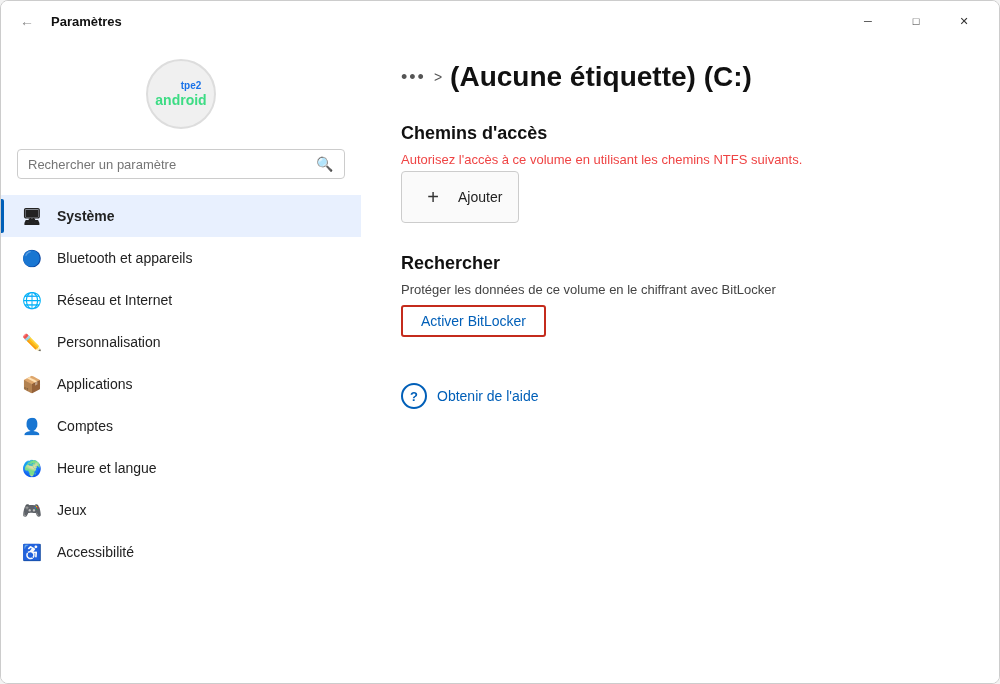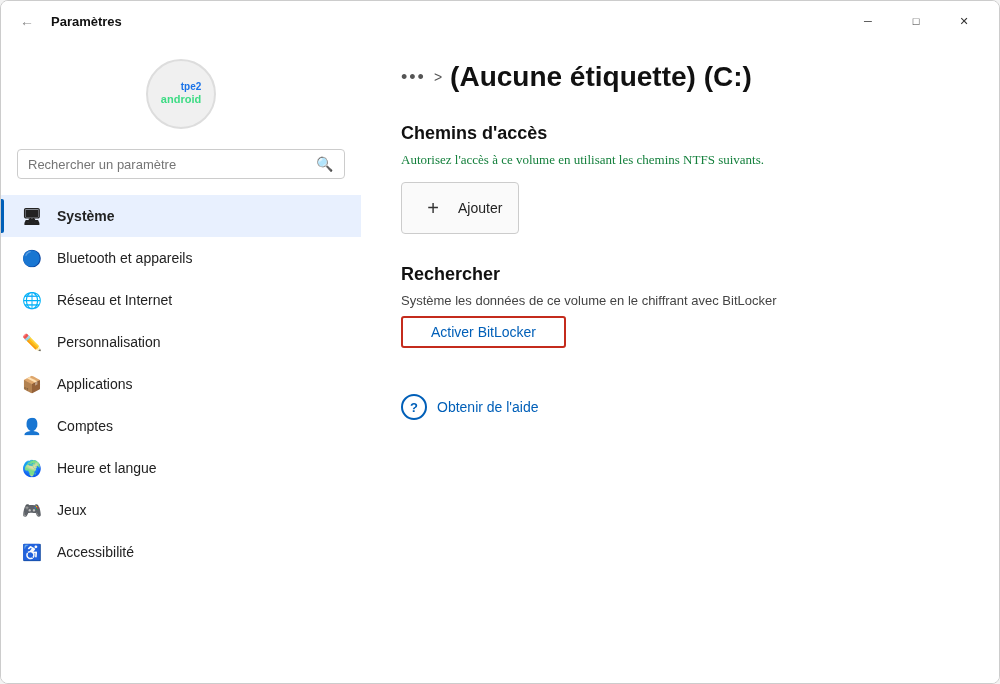--- a/index.html
+++ b/index.html
@@ -104,21 +104,21 @@
       overflow: hidden;
     }
     .logo-text {
       font-size: 9px;
       font-weight: bold;
       color: #444;
       text-align: center;
       line-height: 1.2;
     }
     .logo-text .tpe { color: #1a73e8; font-size: 10px; padding-left: 20px; }
-    .logo-text .android { color: #3ddc84; font-size: 11px; }
+    .logo-text .android { color: #3ddc84; font-size: 14px; }
     .search-box {
       margin: 0 16px 16px;
       display: flex;
       align-items: center;
       border: 1px solid #ccc;
       border-radius: 4px;
       padding: 6px 10px;
       gap: 8px;
       background: #fff;
     }
@@ -195,23 +195,22 @@
       color: #111;
     }
     .section-title {
       font-size: 18px;
       font-weight: 700;
       color: #111;
       margin-bottom: 8px;
     }
     .section-desc {
       font-size: 13px;
-      color: #15803d;
-      margin-bottom: 14px;
-      font-family: Liberation Serif, serif;
+      color: #ef4444;
+      margin-bottom: 4px;
     }
     .add-btn {
       display: flex;
       align-items: center;
       gap: 10px;
       border: 1px solid #ccc;
       border-radius: 4px;
       padding: 10px 16px;
       cursor: pointer;
       font-size: 14px;
@@ -235,21 +234,21 @@
       color: #444;
       margin-bottom: 8px;
     }
     .status-text {
       font-size: 13px;
       color: #444;
       margin-bottom: 12px;
     }
     .activate-btn {
       display: inline-block;
-      padding: 6px 28px;
+      padding: 6px 18px;
       border: 2px solid #c42b1c;
       color: #005fb8;
       font-size: 14px;
       font-weight: 500;
       cursor: pointer;
       background: transparent;
       border-radius: 3px;
       margin-bottom: 30px;
     }
     .help-row {
@@ -358,21 +357,21 @@
         <div class="section-title">Chemins d'accès</div>
         <div class="section-desc">Autorisez l'accès à ce volume en utilisant les chemins NTFS suivants.</div>
         <div class="add-btn">
           <div class="add-plus">+</div>
           <span>Ajouter</span>
         </div>
       </div>
 
       <div class="bitlocker-section">
         <div class="section-title">Rechercher</div>
-        <div class="bitlocker-desc">Système les données de ce volume en le chiffrant avec BitLocker</div>
+        <div class="bitlocker-desc">Protéger les données de ce volume en le chiffrant avec BitLocker</div>
         <div class="activate-btn">Activer BitLocker</div>
       </div>
 
       <div class="help-row">
         <div class="help-icon">?</div>
         <span>Obtenir de l'aide</span>
       </div>
     </div>
   </div>
 </div>

